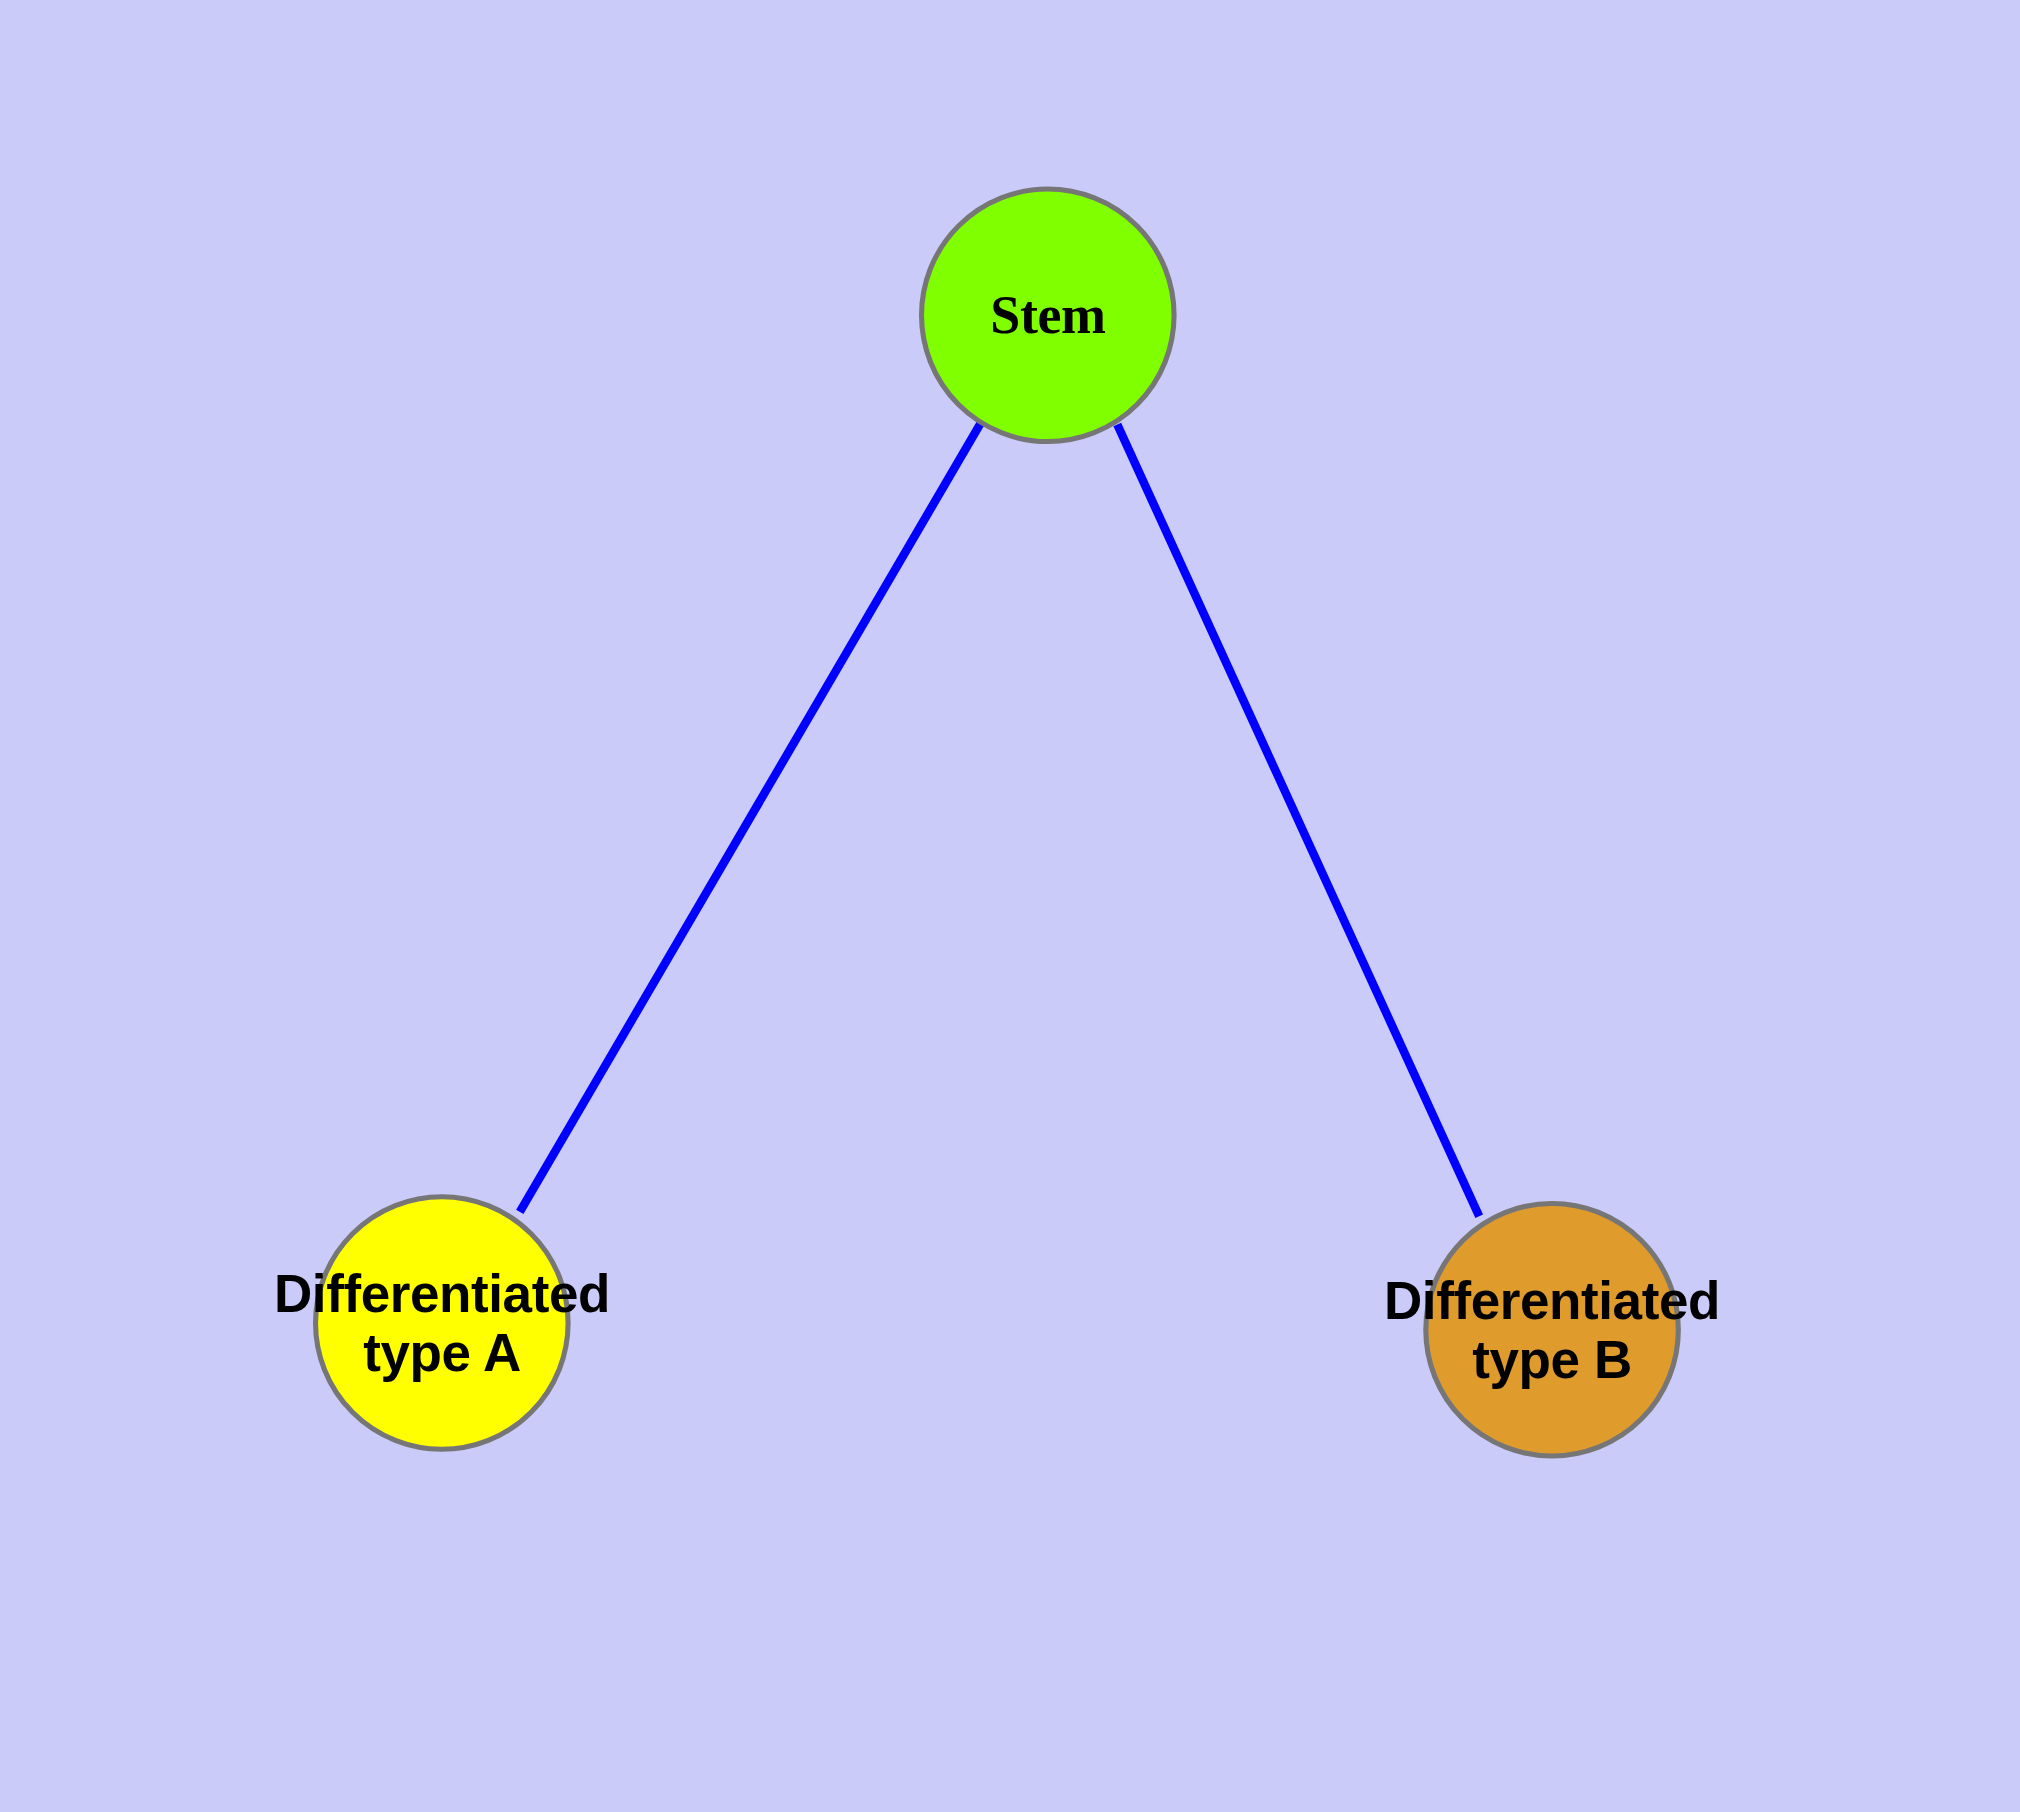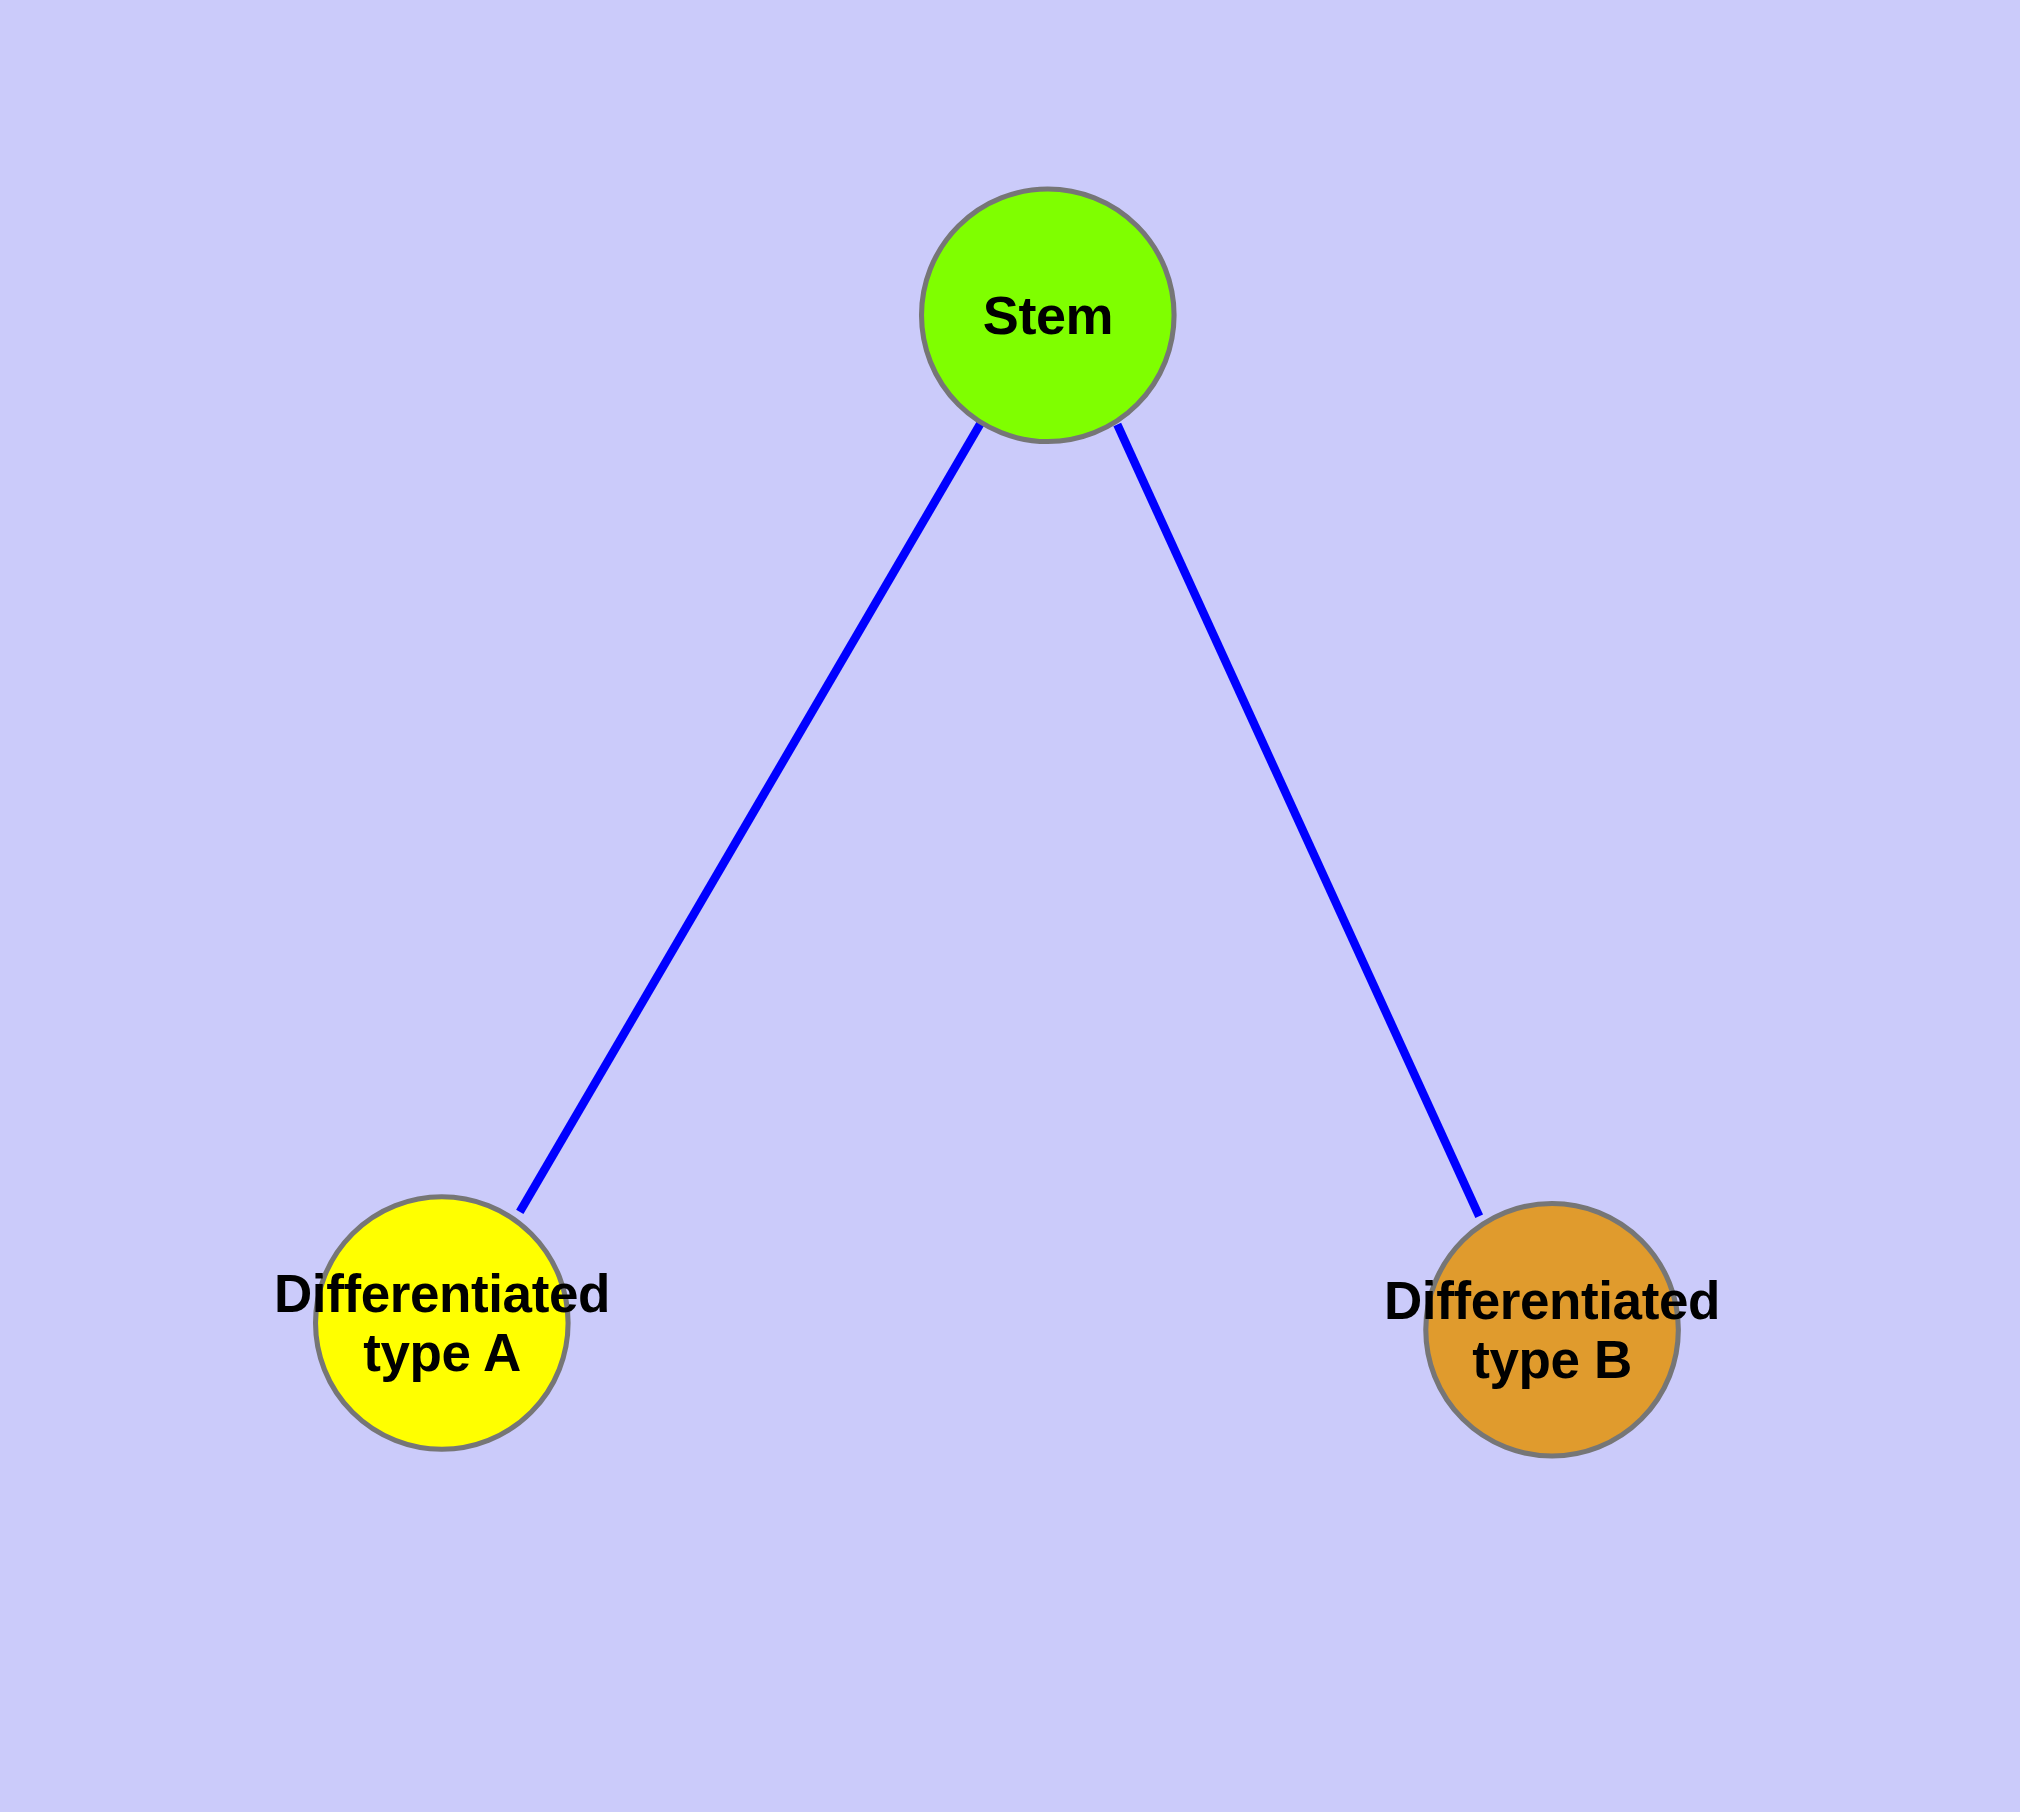--- a/index.html
+++ b/index.html
@@ -36,20 +36,21 @@
     line-height: 1.12;
     text-align: center;
     white-space: pre;
     letter-spacing: -0.4px;
     transform: translate(-50%, -50%);
     pointer-events: none;
     font-family: "Liberation Sans", "DejaVu Sans", sans-serif;
   }
   .node-label.stem-label {
     font-size: 54px;
+    font-family: Liberation Serif, serif;
   }
 </style>
 </head>
 <body style="width: 2021px; height: 1812px;">
 
 <div id="graph-canvas" style="background: rgb(203, 203, 250); width: 2021px; height: 1812px;">
 
   <svg id="graph-svg" viewBox="0 0 2384 2138" style="width: 2021px; height: 1812px;">
 
     <g>

